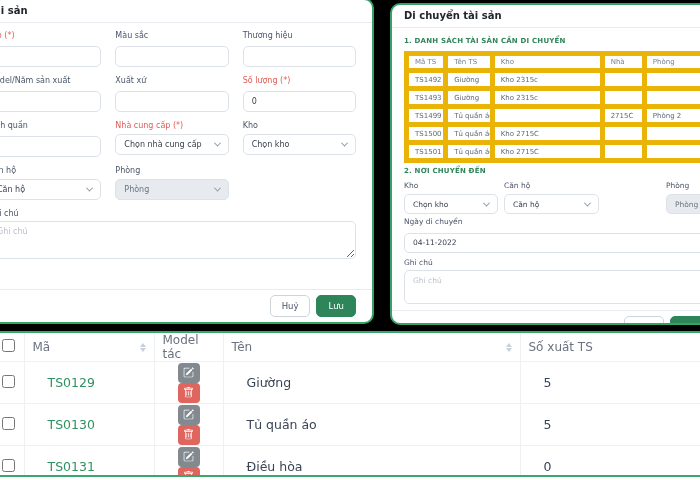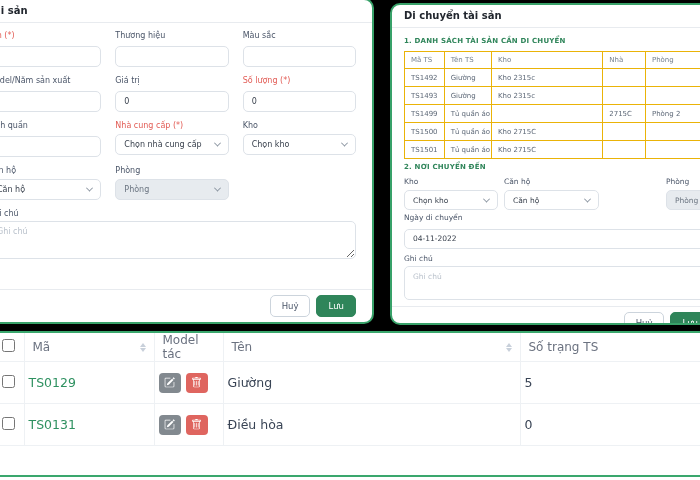--- a/index.html
+++ b/index.html
@@ -40,42 +40,42 @@
   .caret { width:5px; height:5px; border-right:1.2px solid #8a94a0; border-bottom:1.2px solid #8a94a0;
            transform:rotate(45deg) translate(-1px,-1px); flex:0 0 auto; margin-left:4px; }
   .note-label { font-size:8px; color:#4a5568; margin:9px 0 3px; }
   .note-area { width:100%; height:38px; border:1px solid #dde2e8; border-radius:5px; font-size:8px;
                color:#39414d; padding:5px 8px; font-family:inherit; outline:none; resize:both; }
   .note-area::placeholder { color:#b9c1cb; }
 
   
   .sec-head { font-size:7px; font-weight:bold; color:#2f855a; letter-spacing:.2px; margin:4px 0 6px; white-space:nowrap; }
   .mv-table { width:306px; border-collapse:collapse; table-layout:fixed; margin-bottom:3px; }
-  .mv-table th, .mv-table td { border:1px solid #eab308; font-size:7px; text-align:left;
+  .mv-table th, .mv-table td { border:5px solid #eab308; font-size:7px; text-align:left;
                                padding:0 6px; height:18px; white-space:nowrap; overflow:hidden; }
   .mv-table th { color:#75818f; font-weight:normal; height:17px; }
   .mv-table td { color:#5d6877; }
   .dest-row { position:relative; height:34px; margin-bottom:2px; }
   .dest-item { position:absolute; top:0; }
   .r-full { width:100%; }
   .modal-right .tbox, .modal-right .sel { height:20px; font-size:7.5px; }
   .modal-right .flabel { font-size:7.5px; }
   .modal-right .note-area { height:34px; font-size:7.5px; }
   .modal-right .note-label { margin-top:5px; font-size:7.5px; }
 
   
   .panel { position:absolute; left:0; top:331px; width:700px; height:146px; background:#fff;
            border-top:2px solid #3aa76d; border-bottom:2px solid #3aa76d; overflow:hidden; }
   .atable { width:700px; border-collapse:collapse; table-layout:fixed; }
   .atable col.c0{width:24px;} .atable col.c1{width:130px;} .atable col.c2{width:69px;}
   .atable col.c3{width:297px;} .atable col.c4{width:180px;}
   .atable th, .atable td { border-right:1px solid #eef1f4; border-bottom:1px solid #eef1f4;
                            text-align:left; vertical-align:middle; }
   .atable th { height:20px; font-size:12px; font-weight:normal; color:#6b7280; padding:0 8px; }
-  .atable td { height:42px; font-size:12.5px; color:#394455; padding:0 4px; }
+  .atable td { height:42px; font-size:12.5px; color:#394455; padding:0 23px; }
   .atable th.chk, .atable td.chk { padding:0 0 0 2px; }
   .th-inner { display:flex; align-items:center; justify-content:space-between; }
   .sort { display:inline-flex; flex-direction:column; gap:1px; align-items:center; }
   .sort i { display:block; width:0; height:0; border-left:3.5px solid transparent; border-right:3.5px solid transparent; }
   .sort .up { border-bottom:4px solid #c8d0da; }
   .sort .dn { border-top:4px solid #c8d0da; }
   .cbx { width:13px; height:13px; border:1px solid #c6cdd6; border-radius:3px; background:#fff; cursor:pointer; }
   .code { color:#2e9160; }
   .act-btn { display:inline-flex; align-items:center; justify-content:center; width:22px; height:20px;
              border-radius:4px; border:none; cursor:pointer; vertical-align:middle; }
@@ -89,24 +89,24 @@
 <div class="stage">
   <div class="backdrop"></div>
 
   <div class="modal modal-left">
     <div class="m-head">
       <div class="m-title">Tài sản</div>
     </div>
     <div class="m-body">
       <div class="grid3" id="leftGrid">
           <div class="fgroup"><div class="flabel req">Tên (*)</div><input class="tbox" style=""></div>
+          <div class="fgroup"><div class="flabel">Màu sắc</div><input class="tbox" style=""></div>
           <div class="fgroup"><div class="flabel">Thương hiệu</div><input class="tbox" style=""></div>
-          <div class="fgroup"><div class="flabel">Màu sắc</div><input class="tbox" style=""></div>
           <div class="fgroup"><div class="flabel">Model/Năm sản xuất</div><input class="tbox" style=""></div>
-          <div class="fgroup"><div class="flabel">Giá trị</div><input class="tbox" value="0" style=""></div>
+          <div class="fgroup"><div class="flabel">Xuất xứ</div><input class="tbox" style=""></div>
           <div class="fgroup"><div class="flabel req">Số lượng (*)</div><input class="tbox" value="0" style=""></div>
           <div class="fgroup"><div class="flabel">Tình quần</div><input class="tbox" style=""></div>
           <div class="fgroup">
             <div class="flabel req">Nhà cung cấp (*)</div>
             <div class="sel">
               <span>Chọn nhà cung cấp</span>
               <span class="caret"></span>
             </div>
           </div>
           <div class="fgroup">
@@ -254,39 +254,56 @@
           <th><span>Model tác</span></th>
           <th>
             <span class="th-inner">
                 <span>Tên</span>
               <span class="sort">
                   <i class="up"></i>
                   <i class="dn"></i>
                 </span>
               </span>
           </th>
-          <th><span>Số trạng TS</span></th>
+          <th><span>Số xuất TS</span></th>
         </tr>
       </thead>
       <tbody id="assetBody">
           <tr>
             <td class="chk"><input type="checkbox" class="cbx" style=""></td>
             <td><span class="code">TS0129</span></td>
             <td><button class="act-btn act-edit">
                 <svg viewBox="0 0 16 16">
                   <path d="M15.502 1.94a.5.5 0 0 1 0 .706L14.459 3.69l-2-2L13.502.646a.5.5 0 0 1 .707 0l1.293 1.293zm-1.75 2.456-2-2L4.939 9.21a.5.5 0 0 0-.121.196l-.805 2.414a.25.25 0 0 0 .316.316l2.414-.805a.5.5 0 0 0 .196-.12l6.813-6.814z"></path>
                   <path d="M1 13.5A1.5 1.5 0 0 0 2.5 15h11a1.5 1.5 0 0 0 1.5-1.5v-6a.5.5 0 0 0-1 0v6a.5.5 0 0 1-.5.5h-11a.5.5 0 0 1-.5-.5v-11a.5.5 0 0 1 .5-.5H9a.5.5 0 0 0 0-1H2.5A1.5 1.5 0 0 0 1 2.5v11z"></path>
                 </svg>
               </button><button class="act-btn act-del">
                 <svg viewBox="0 0 16 16">
                   <path d="M5.5 5.5A.5.5 0 0 1 6 6v6a.5.5 0 0 1-1 0V6a.5.5 0 0 1 .5-.5zm2.5 0a.5.5 0 0 1 .5.5v6a.5.5 0 0 1-1 0V6a.5.5 0 0 1 .5-.5zm3 .5a.5.5 0 0 0-1 0v6a.5.5 0 0 0 1 0V6z"></path>
                   <path d="M14.5 3a1 1 0 0 1-1 1H13v9a2 2 0 0 1-2 2H5a2 2 0 0 1-2-2V4h-.5a1 1 0 0 1-1-1V2a1 1 0 0 1 1-1H6a1 1 0 0 1 1-1h2a1 1 0 0 1 1 1h3.5a1 1 0 0 1 1 1v1zM4.118 4 4 4.059V13a1 1 0 0 0 1 1h6a1 1 0 0 0 1-1V4.059L11.882 4H4.118zM2.5 3h11V2h-11v1z"></path>
                 </svg>
               </button></td>
             <td>Giường</td>
+            <td>5</td>
+          </tr>
+          <tr>
+            <td class="chk"><input type="checkbox" class="cbx" style=""></td>
+            <td><span class="code">TS0130</span></td>
+            <td><button class="act-btn act-edit">
+                <svg viewBox="0 0 16 16">
+                  <path d="M15.502 1.94a.5.5 0 0 1 0 .706L14.459 3.69l-2-2L13.502.646a.5.5 0 0 1 .707 0l1.293 1.293zm-1.75 2.456-2-2L4.939 9.21a.5.5 0 0 0-.121.196l-.805 2.414a.25.25 0 0 0 .316.316l2.414-.805a.5.5 0 0 0 .196-.12l6.813-6.814z"></path>
+                  <path d="M1 13.5A1.5 1.5 0 0 0 2.5 15h11a1.5 1.5 0 0 0 1.5-1.5v-6a.5.5 0 0 0-1 0v6a.5.5 0 0 1-.5.5h-11a.5.5 0 0 1-.5-.5v-11a.5.5 0 0 1 .5-.5H9a.5.5 0 0 0 0-1H2.5A1.5 1.5 0 0 0 1 2.5v11z"></path>
+                </svg>
+              </button><button class="act-btn act-del">
+                <svg viewBox="0 0 16 16">
+                  <path d="M5.5 5.5A.5.5 0 0 1 6 6v6a.5.5 0 0 1-1 0V6a.5.5 0 0 1 .5-.5zm2.5 0a.5.5 0 0 1 .5.5v6a.5.5 0 0 1-1 0V6a.5.5 0 0 1 .5-.5zm3 .5a.5.5 0 0 0-1 0v6a.5.5 0 0 0 1 0V6z"></path>
+                  <path d="M14.5 3a1 1 0 0 1-1 1H13v9a2 2 0 0 1-2 2H5a2 2 0 0 1-2-2V4h-.5a1 1 0 0 1-1-1V2a1 1 0 0 1 1-1H6a1 1 0 0 1 1-1h2a1 1 0 0 1 1 1h3.5a1 1 0 0 1 1 1v1zM4.118 4 4 4.059V13a1 1 0 0 0 1 1h6a1 1 0 0 0 1-1V4.059L11.882 4H4.118zM2.5 3h11V2h-11v1z"></path>
+                </svg>
+              </button></td>
+            <td>Tủ quần áo</td>
             <td>5</td>
           </tr>
           <tr>
             <td class="chk"><input type="checkbox" class="cbx" style=""></td>
             <td><span class="code">TS0131</span></td>
             <td><button class="act-btn act-edit">
                 <svg viewBox="0 0 16 16">
                   <path d="M15.502 1.94a.5.5 0 0 1 0 .706L14.459 3.69l-2-2L13.502.646a.5.5 0 0 1 .707 0l1.293 1.293zm-1.75 2.456-2-2L4.939 9.21a.5.5 0 0 0-.121.196l-.805 2.414a.25.25 0 0 0 .316.316l2.414-.805a.5.5 0 0 0 .196-.12l6.813-6.814z"></path>
                   <path d="M1 13.5A1.5 1.5 0 0 0 2.5 15h11a1.5 1.5 0 0 0 1.5-1.5v-6a.5.5 0 0 0-1 0v6a.5.5 0 0 1-.5.5h-11a.5.5 0 0 1-.5-.5v-11a.5.5 0 0 1 .5-.5H9a.5.5 0 0 0 0-1H2.5A1.5 1.5 0 0 0 1 2.5v11z"></path>
                 </svg>

